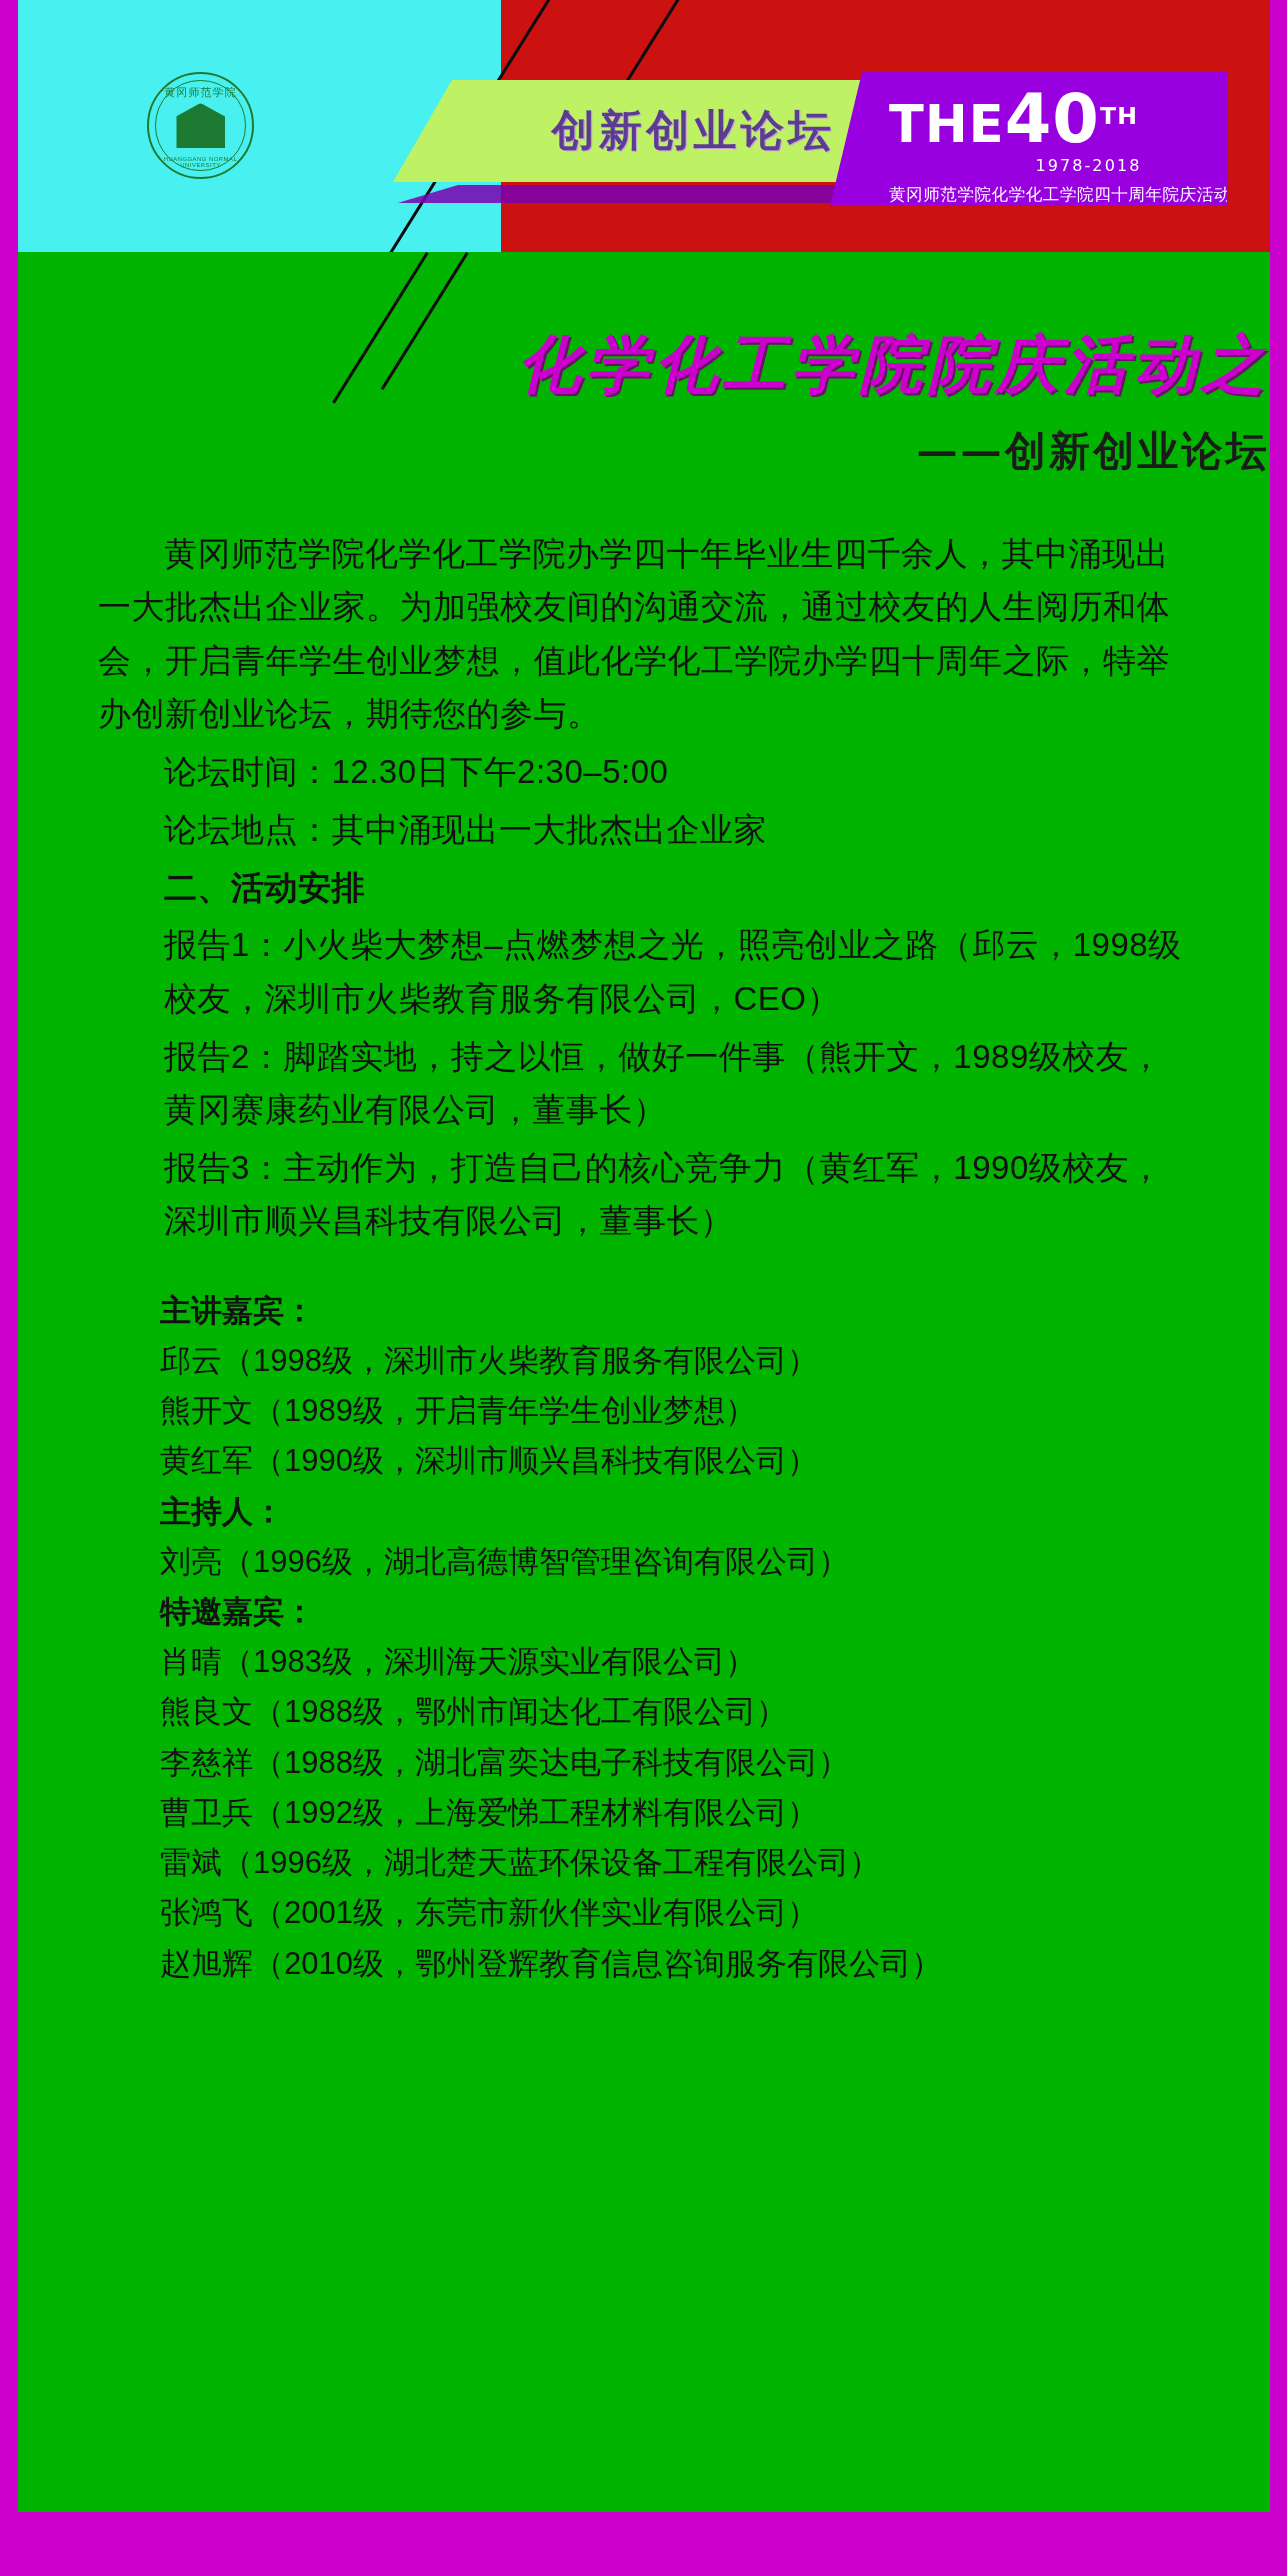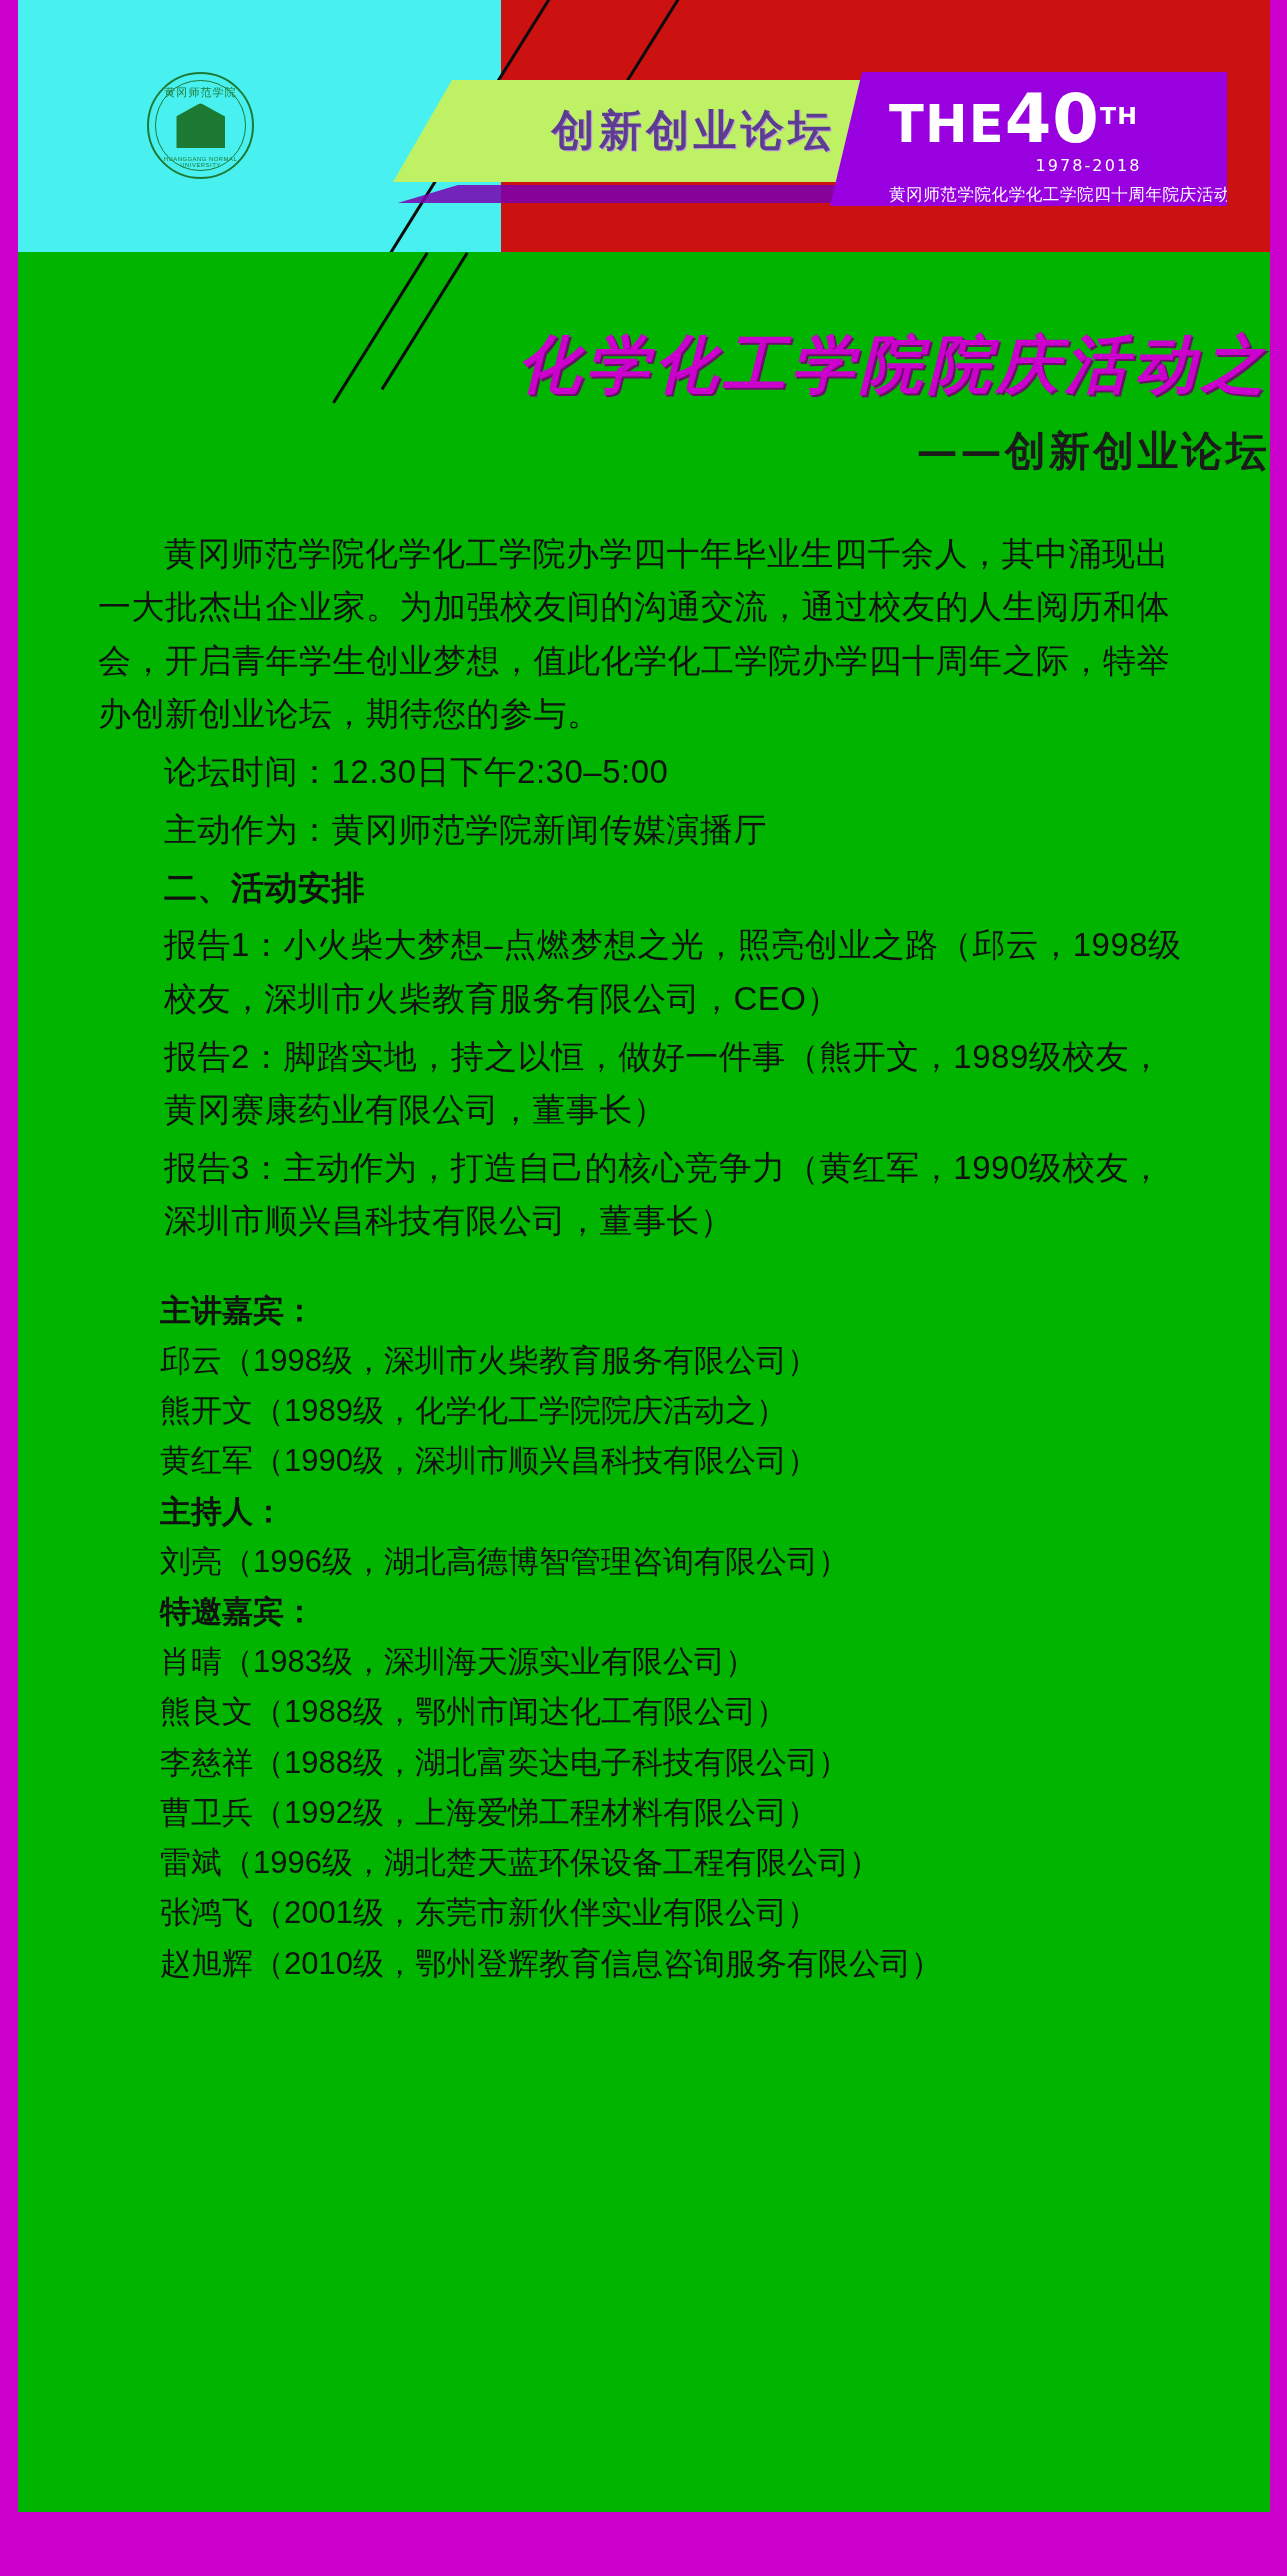--- a/index.html
+++ b/index.html
@@ -250,33 +250,33 @@
   <div class="diag diag4" style="top:252px"></div>
 
   <div class="title-block">
     <div class="title-main">化学化工学院院庆活动之</div>
     <div class="title-sub">——创新创业论坛</div>
   </div>
 
   <div class="body-block">
     <div class="para">黄冈师范学院化学化工学院办学四十年毕业生四千余人，其中涌现出一大批杰出企业家。为加强校友间的沟通交流，通过校友的人生阅历和体会，开启青年学生创业梦想，值此化学化工学院办学四十周年之际，特举办创新创业论坛，期待您的参与。</div>
     <div class="line indent1">论坛时间：12.30日下午2:30–5:00</div>
-    <div class="line indent1">主动作为：黄冈师范学院新闻传媒演播厅</div>
+    <div class="line indent1">论坛地点：其中涌现出一大批杰出企业家</div>
     <div class="line indent1 bold">二、活动安排</div>
     <div class="line indent1">报告1：小火柴大梦想–点燃梦想之光，照亮创业之路（邱云，1998级校友，深圳市火柴教育服务有限公司，CEO）</div>
     <div class="line indent1">报告2：脚踏实地，持之以恒，做好一件事（熊开文，1989级校友，黄冈赛康药业有限公司，董事长）</div>
     <div class="line indent1">报告3：主动作为，打造自己的核心竞争力（黄红军，1990级校友，深圳市顺兴昌科技有限公司，董事长）</div>
   </div>
 
   <div class="gap-m"></div>
 
   <div class="people">
     <div class="head">主讲嘉宾：</div>
     <div class="row">邱云（1998级，深圳市火柴教育服务有限公司）</div>
-    <div class="row">熊开文（1989级，化学化工学院院庆活动之）</div>
+    <div class="row">熊开文（1989级，开启青年学生创业梦想）</div>
     <div class="row">黄红军（1990级，深圳市顺兴昌科技有限公司）</div>
 
     <div class="head">主持人：</div>
     <div class="row">刘亮（1996级，湖北高德博智管理咨询有限公司）</div>
 
     <div class="head">特邀嘉宾：</div>
     <div class="row">肖晴（1983级，深圳海天源实业有限公司）</div>
     <div class="row">熊良文（1988级，鄂州市闻达化工有限公司）</div>
     <div class="row">李慈祥（1988级，湖北富奕达电子科技有限公司）</div>
     <div class="row">曹卫兵（1992级，上海爱悌工程材料有限公司）</div>

